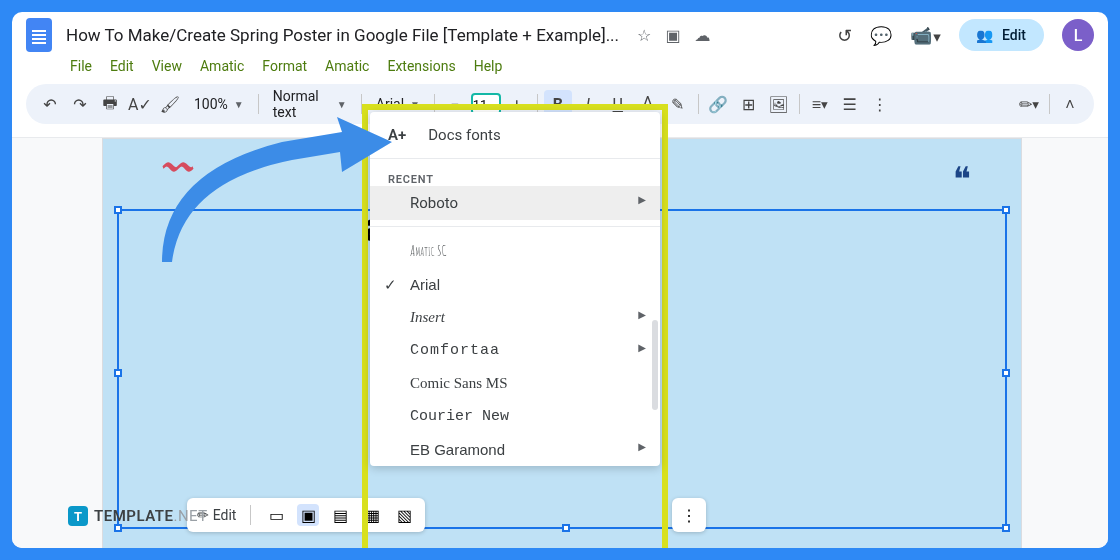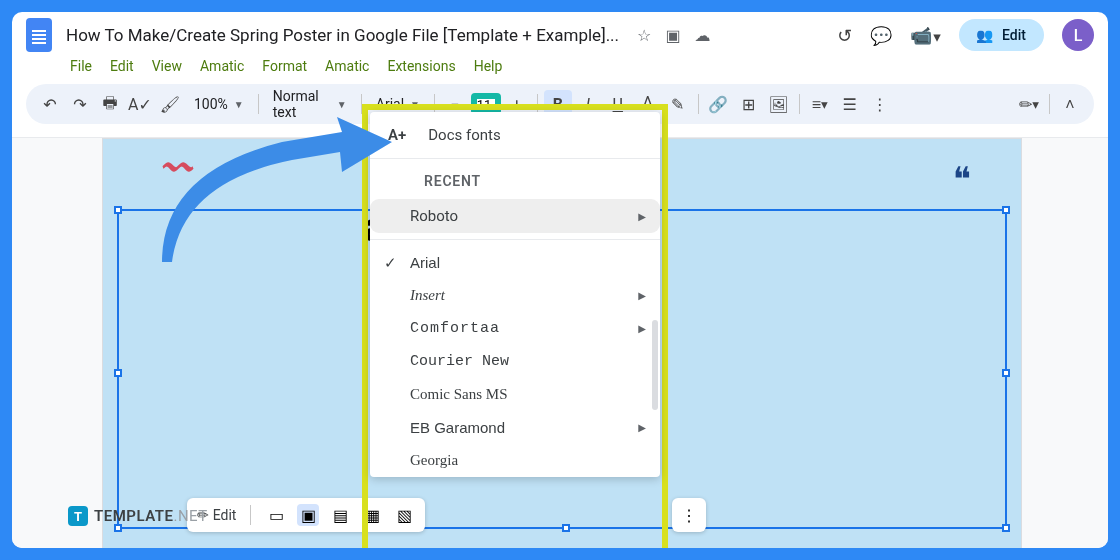--- a/index.html
+++ b/index.html
@@ -17,37 +17,37 @@
 .share-btn { background: #c2e7ff; color: #001d35; border: none; border-radius: 20px; padding: 8px 18px; font-size: 14px; font-weight: 500; display: flex; align-items: center; gap: 8px; cursor: pointer; }
 .avatar { width: 32px; height: 32px; border-radius: 50%; background: #7b5fc9; color: #fff; display: flex; align-items: center; justify-content: center; font-weight: 500; }
 .menubar { display: flex; gap: 2px; padding: 0 50px 6px; }
 .menu-item { font-size: 14px; color: #4d7c0f; padding: 4px 8px; border-radius: 4px; cursor: pointer; }
 .toolbar { background: #edf2fa; border-radius: 24px; margin: 0 14px; padding: 4px 10px; display: flex; align-items: center; gap: 2px; height: 40px; }
 .tbtn { width: 28px; height: 28px; display: flex; align-items: center; justify-content: center; color: #444; cursor: pointer; font-size: 16px; border-radius: 4px; }
 .tsep { width: 1px; height: 20px; background: #c7c7c7; margin: 0 4px; }
 .tselect { font-size: 14px; color: #202124; padding: 4px 8px; display: flex; align-items: center; gap: 6px; cursor: pointer; }
 .tselect .arrow { font-size: 10px; color: #5f6368; }
 .fsize { display: flex; align-items: center; }
-.fsize-input { width: 30px; height: 22px; border: 6px solid #14b8a6; border-radius: 4px; text-align: left; font-size: 13px; margin: 0 2px; }
+.fsize-input { width: 30px; height: 22px; border: 2px solid #14b8a6; border-radius: 4px; text-align: left; font-size: 13px; margin: 0 2px; }
 .bold-active { background: #d3e3fd; border-radius: 4px; }
 .doc-area { position: relative; background: #f8f9fa; height: calc(100% - 110px); overflow: hidden; }
 .ruler { height: 14px; background: #fff; border-bottom: 1px solid #e8eaed; font-size: 9px; color: #80868b; padding-left: 120px; display: flex; align-items: center; gap: 60px; }
 .page { position: absolute; left: 90px; top: 14px; width: 920px; height: 500px; background: #bfe1f5; border: 1px solid #dadce0; }
 .canvas-sel { position: absolute; left: 14px; top: 70px; width: 890px; height: 320px; border: 2px solid #1a73e8; background: rgba(255,255,255,0); }
 .handle { position: absolute; width: 8px; height: 8px; background: #fff; border: 2px solid #1a73e8; }
 .poster-text1 { position: absolute; top: 65px; left: 260px; font-family: Georgia, serif; font-size: 40px; font-weight: 700; color: #000; }
 .poster-text2 { position: absolute; top: 120px; left: 30px; font-family: Arial, sans-serif; font-size: 130px; font-weight: 900; color: #0a98c9; letter-spacing: -4px; }
 .music-note { position: absolute; font-size: 36px; color: #0a98c9; }
 .red-shape { position: absolute; font-size: 30px; color: #d64c5e; }
 .darkblue-shape { position: absolute; font-size: 34px; color: #1c4587; }
 .font-dropdown { position: absolute; left: 358px; top: 100px; width: 290px; background: #fff; box-shadow: 0 2px 10px rgba(0,0,0,.2); border-radius: 4px; z-index: 50; }
 .highlight-box { position: absolute; left: 350px; top: 92px; width: 306px; height: 460px; border: 6px solid #d8e01e; z-index: 49; pointer-events: none; }
 .fd-more { display: flex; align-items: center; gap: 22px; padding: 14px 18px; font-size: 15px; color: #3c4043; cursor: pointer; border-bottom: 1px solid #e8eaed; }
-.fd-section { font-size: 14px; color: #5f6368; letter-spacing: 0.8px; padding: 14px 18px 10px; font-weight: 600; margin-left: 36px; }
-.fd-item { display: flex; align-items: center; padding: 8px 18px 8px 40px; font-size: 15px; color: #3c4043; cursor: pointer; position: relative; border-radius: 9px; }
+.fd-section { font-size: 11px; color: #5f6368; letter-spacing: 0.8px; padding: 14px 18px 0; font-weight: 600; }
+.fd-item { display: flex; align-items: flex-start; padding: 8px 18px 8px 40px; font-size: 15px; color: #3c4043; cursor: pointer; position: relative; }
 .fd-item.hover { background: #eeeeee; }
 .fd-item .sub { position: absolute; right: 14px; font-size: 10px; color: #5f6368; }
 .fd-item .check { position: absolute; left: 14px; }
 .fd-divider { height: 1px; background: #e8eaed; margin: 6px 0; }
 .fd-scroll { position: absolute; right: 2px; top: 208px; width: 6px; height: 90px; background: #dadce0; border-radius: 3px; }
 .arrow-anno { position: absolute; left: 130px; top: 100px; z-index: 60; }
 .floating-toolbar { position: absolute; left: 175px; bottom: 18px; background: #fff; border-radius: 6px; box-shadow: 0 1px 4px rgba(0,0,0,.2); padding: 6px 10px; display: flex; align-items: center; gap: 10px; z-index: 40; }
 .ft-btn { font-size: 14px; color: #3c4043; cursor: pointer; display:flex; align-items:center; gap:4px; }
 .ft-icon { width:22px; height:22px; display:flex; align-items:center; justify-content:center; border-radius:4px; }
 .ft-active { background:#d3e3fd; }
@@ -194,43 +194,43 @@
       <span style="font-weight:600">A+</span>
       <span>Docs fonts</span>
     </div>
     <div class="fd-section">RECENT</div>
     <div class="fd-item hover">
       <span style="font-family:Roboto,Arial">Roboto</span>
         <span class="sub">▶</span>
     </div>
     <div class="fd-divider"></div>
     <div class="fd-item">
+        <span style="font-family:'Amatic SC',cursive; font-variant:small-caps">Amatic SC</span>
+      </div>
+    <div class="fd-item">
         <span class="check">✓</span>
         <span style="font-family:Arial">Arial</span>
       </div>
     <div class="fd-item">
         <span style="font-family:cursive; font-style:italic">Insert</span>
         <span class="sub">▶</span>
       </div>
     <div class="fd-item">
         <span style="font-family:Liberation Mono, monospace; letter-spacing:1px">Comfortaa</span>
         <span class="sub">▶</span>
       </div>
     <div class="fd-item">
+        <span style="font-family:'Comic Sans MS',cursive">Comic Sans MS</span>
+      </div>
+    <div class="fd-item">
         <span style="font-family:'Courier New',monospace">Courier New</span>
       </div>
     <div class="fd-item">
-        <span style="font-family:'Comic Sans MS',cursive">Comic Sans MS</span>
-      </div>
-    <div class="fd-item">
         <span style="font-family:Liberation Sans, sans-serif">EB Garamond</span>
         <span class="sub">▶</span>
-      </div>
-    <div class="fd-item">
-        <span style="font-family:Georgia,serif">Georgia</span>
       </div>
     <div class="fd-scroll"></div>
   </div>
 
   <svg class="arrow-anno" width="260" height="170">
     <path d="M 20 150 Q 20 60 140 30 L 200 20 L 195 5 L 250 30 L 200 60 L 198 40 L 150 48 Q 40 70 30 150 Z" fill="#3c8ce7"></path>
   </svg>
 
   <div class="watermark">
     <div class="wm-icon">T</div>

